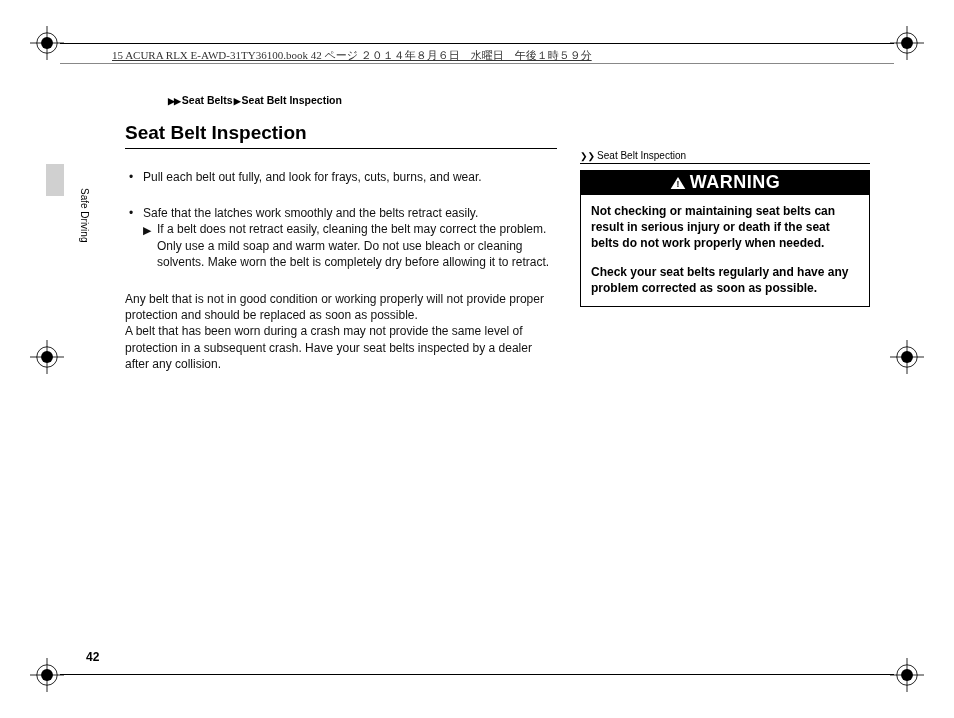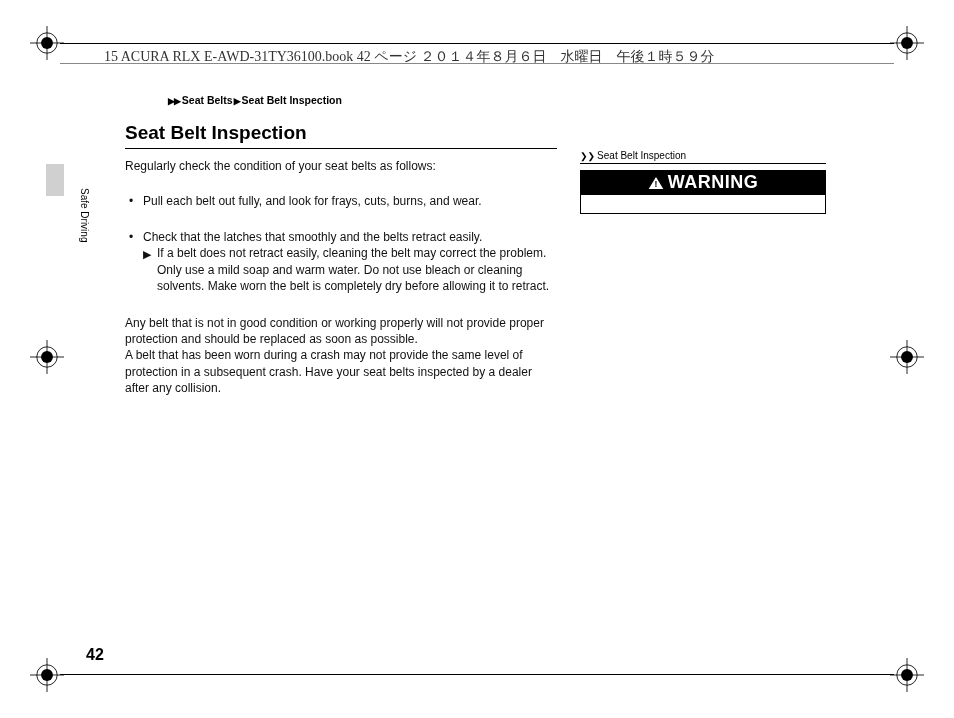--- a/index.html
+++ b/index.html
@@ -23,25 +23,26 @@
   .reg-mr { top: 340px; right: 30px; }
   .reg-bl { bottom: 26px; left: 30px; }
   .reg-br { bottom: 26px; right: 30px; }
 
   .hline-top { position: absolute; top: 43px; left: 60px; right: 60px; border-top: 1px solid #000; }
   .hline-bot { position: absolute; bottom: 43px; left: 60px; right: 60px; border-top: 1px solid #000; }
   .hline-header { position: absolute; top: 63px; left: 60px; right: 60px; border-top: 0.5px solid #888; }
 
   .doc-header {
     position: absolute;
-    top: 48px; left: 104px; right: 80px;
-    font-size: 14px;
+    top: 48px; left: 112px; right: 80px;
+    font-size: 11px;
     color: #333;
     font-family: "MS Mincho", serif;
     white-space: nowrap;
+    text-decoration: underline;
   }
 
   .breadcrumb {
     position: absolute;
     top: 94px;
     left: 125px;
     font-size: 10.5px;
     font-weight: bold;
     color: #000;
     margin-left: 43px;
@@ -86,21 +87,21 @@
   ul.bullets > li { position: relative; padding-left: 6px; margin-bottom: 2px; line-height: 1.35; margin-top: 20px; }
   ul.bullets > li::before { content: "•"; position: absolute; left: -8px; }
   .sub { padding-left: 14px; position: relative; line-height: 1.35; font-size: 12px; }
   .sub .tri { position: absolute; left: 0; top: 2px; font-size: 11px; }
   .para { font-size: 12px; margin-top: 14px; line-height: 1.35; color:#111;}
 
   .sidebar {
     position: absolute;
     top: 150px;
     left: 580px;
-    width: 246px;
+    width: 290px;
   }
   .side-crumb {
     font-size: 10px;
     border-bottom: 0.8px solid #000;
     padding-bottom: 2px;
     margin-bottom: 6px;
   }
   .side-crumb .chev { font-size: 9px; margin-right: 2px; }
   .warnbox {
     border: 1px solid #000;
@@ -128,21 +129,21 @@
     font-size: 12px;
     line-height: 1.35;
   }
   .warnbody .p2 { margin-top: 12px; }
   .warnbody .bold { font-weight: 700; }
 
   .page-number {
     position: absolute;
     left: 86px;
     bottom: 54px;
-    font-size: 16px;
+    font-size: 12px;
     font-weight: 700;
   }
 </style>
 </head>
 <body>
 <div class="page">
 
 <div class="regmark reg-tl"><svg viewBox="0 0 40 40">
         <circle cx="20" cy="20" r="12" fill="none" stroke="#000" stroke-width="1"></circle>
         <circle cx="20" cy="20" r="7" fill="#000"></circle>
@@ -188,25 +189,24 @@
 
 <div class="breadcrumb">
   <span class="arrow">▶▶</span><span>Seat Belts</span><span class="sep">▶</span><span>Seat Belt Inspection</span>
 </div>
 
 <div class="section-tab"></div>
 <div class="section-label">Safe Driving</div>
 
 <div class="main">
   <h1>Seat Belt Inspection</h1>
-  <div class="intro">Regularly check the condition of your seat belts as follows:</div>
   <ul class="bullets">
     <li>Pull each belt out fully, and look for frays, cuts, burns, and wear.</li>
     <li>
-      <span>Check that the latches that smoothly and the belts retract easily.</span>
+      <span>Safe that the latches work smoothly and the belts retract easily.</span>
       <div class="sub">
         <span class="tri">▶</span>
         <span>If a belt does not retract easily, cleaning the belt may correct the problem. Only use a mild soap and warm water. Do not use bleach or cleaning solvents. Make worn the belt is completely dry before allowing it to retract.</span>
       </div>
     </li>
   </ul>
   <div class="para" style="white-space: pre-line; margin-top: 21px;">Any belt that is not in good condition or working properly will not provide proper protection and should be replaced as soon as possible.
 A belt that has been worn during a crash may not provide the same level of protection in a subsequent crash. Have your seat belts inspected by a dealer after any collision.</div>
 </div>
 
@@ -218,19 +218,21 @@
     <div class="warnhead">
       <span class="wicon">
         <svg viewBox="0 0 24 20">
               <polygon points="12,1 23,19 1,19" fill="#fff"></polygon>
               <text x="12" y="16" text-anchor="middle" font-size="13" font-weight="900" fill="#000">!</text>
             </svg>
       </span>
       <span>WARNING</span>
     </div>
     <div class="warnbody">
+      <div class="bold">Not checking or maintaining seat belts can result in serious injury or death if the seat belts do not work properly when needed.</div>
+      <div class="bold p2">Check your seat belts regularly and have any problem corrected as soon as possible.</div>
     </div>
   </div>
 </div>
 
 <div class="page-number">42</div>
 
 </div>
 
 </body></html>

